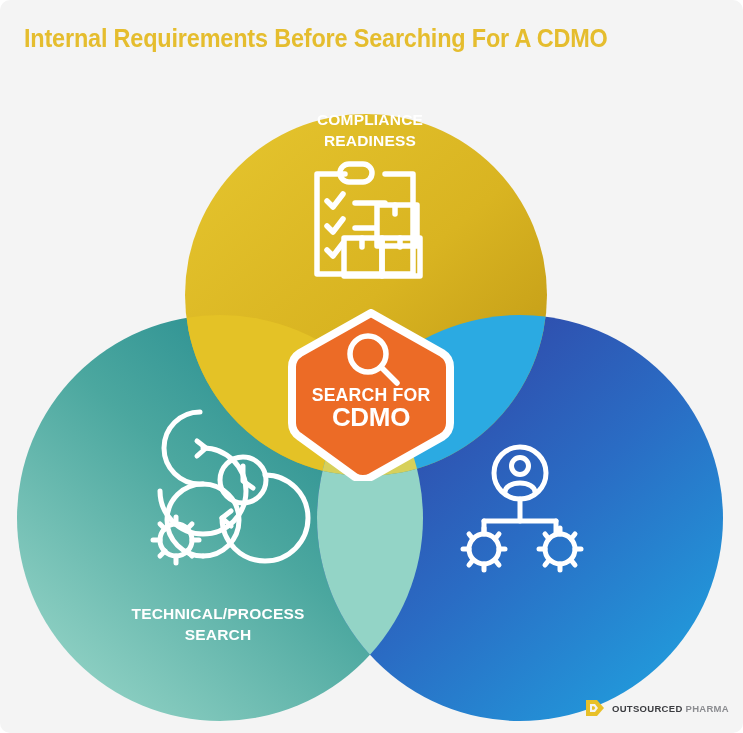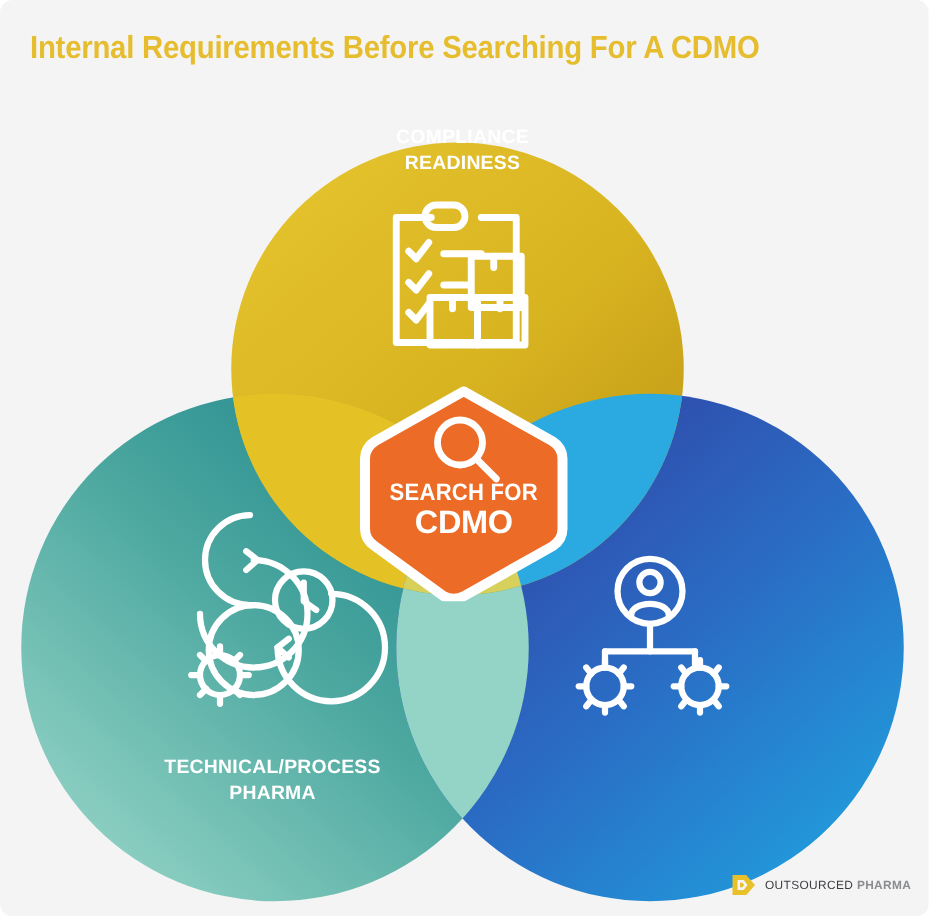--- a/index.html
+++ b/index.html
@@ -43,21 +43,21 @@
     position: absolute;
     text-align: center;
     color: #ffffff;
     font-weight: bold;
     font-size: 15.5px;
     line-height: 1.35;
     letter-spacing: 0.2px;
     white-space: pre-line;
     pointer-events: none;
   }
-  #label-compliance { left: 245px; top: 100px; width: 250px; }
+  #label-compliance { left: 245px; top: 110px; width: 250px; }
   #label-technical  { left: 92px;  top: 604px; width: 252px; }
   #label-operational{ left: 392px; top: 604px; width: 252px; }
 
   #center-badge {
     position: absolute;
     left: 285px;
     top: 309px;
     width: 172px;
     height: 172px;
   }
@@ -87,21 +87,21 @@
     display: flex;
     align-items: center;
     gap: 6px;
   }
   #logo-text {
     font-size: 9.5px;
     letter-spacing: 0.3px;
     color: #55565a;
     white-space: nowrap;
   }
-  #logo-text b { color: #3b3c40; font-weight: normal; }
+  #logo-text b { color: #3b3c40; font-weight: bold; }
   #logo-text span.light { color: #8b8c90; font-weight: bold; }
 </style>
 </head>
 <body>
 
 <div id="canvas">
 
   <div id="title">Internal Requirements Before Searching For A CDMO</div>
 
   <svg id="venn" width="743" height="733" viewBox="0 0 743 733">
@@ -227,21 +227,21 @@
           <path d="M571 560 l4 5"></path>
         <path d="M575 534 l-4 5"></path>
           <path d="M549 560 l-4 5"></path>
       </g>
     </g>
   </svg>
 
   <div class="circle-label" id="label-compliance">COMPLIANCE
 READINESS</div>
   <div class="circle-label" id="label-technical">TECHNICAL/PROCESS
-PHARMA</div>
+SEARCH</div>
 
   <div id="center-badge">
     <svg width="172" height="172" viewBox="0 0 172 172">
       <path d="M86 4 L157 44 Q165 49 165 58 L165 114 Q165 123 157 128 L86 168 Q78 172 70 168 L15 128 Q7 123 7 114 L7 58 Q7 49 15 44 Z" fill="#ec6b26" stroke="#ffffff" stroke-width="8" stroke-linejoin="round"></path>
       <g stroke="#ffffff" stroke-width="5.5" fill="none" stroke-linecap="round">
         <circle cx="83" cy="45" r="18"></circle>
         <path d="M96 58 L112 74"></path>
       </g>
     </svg>
     <div class="badge-text" id="badge-line1">SEARCH FOR</div>

